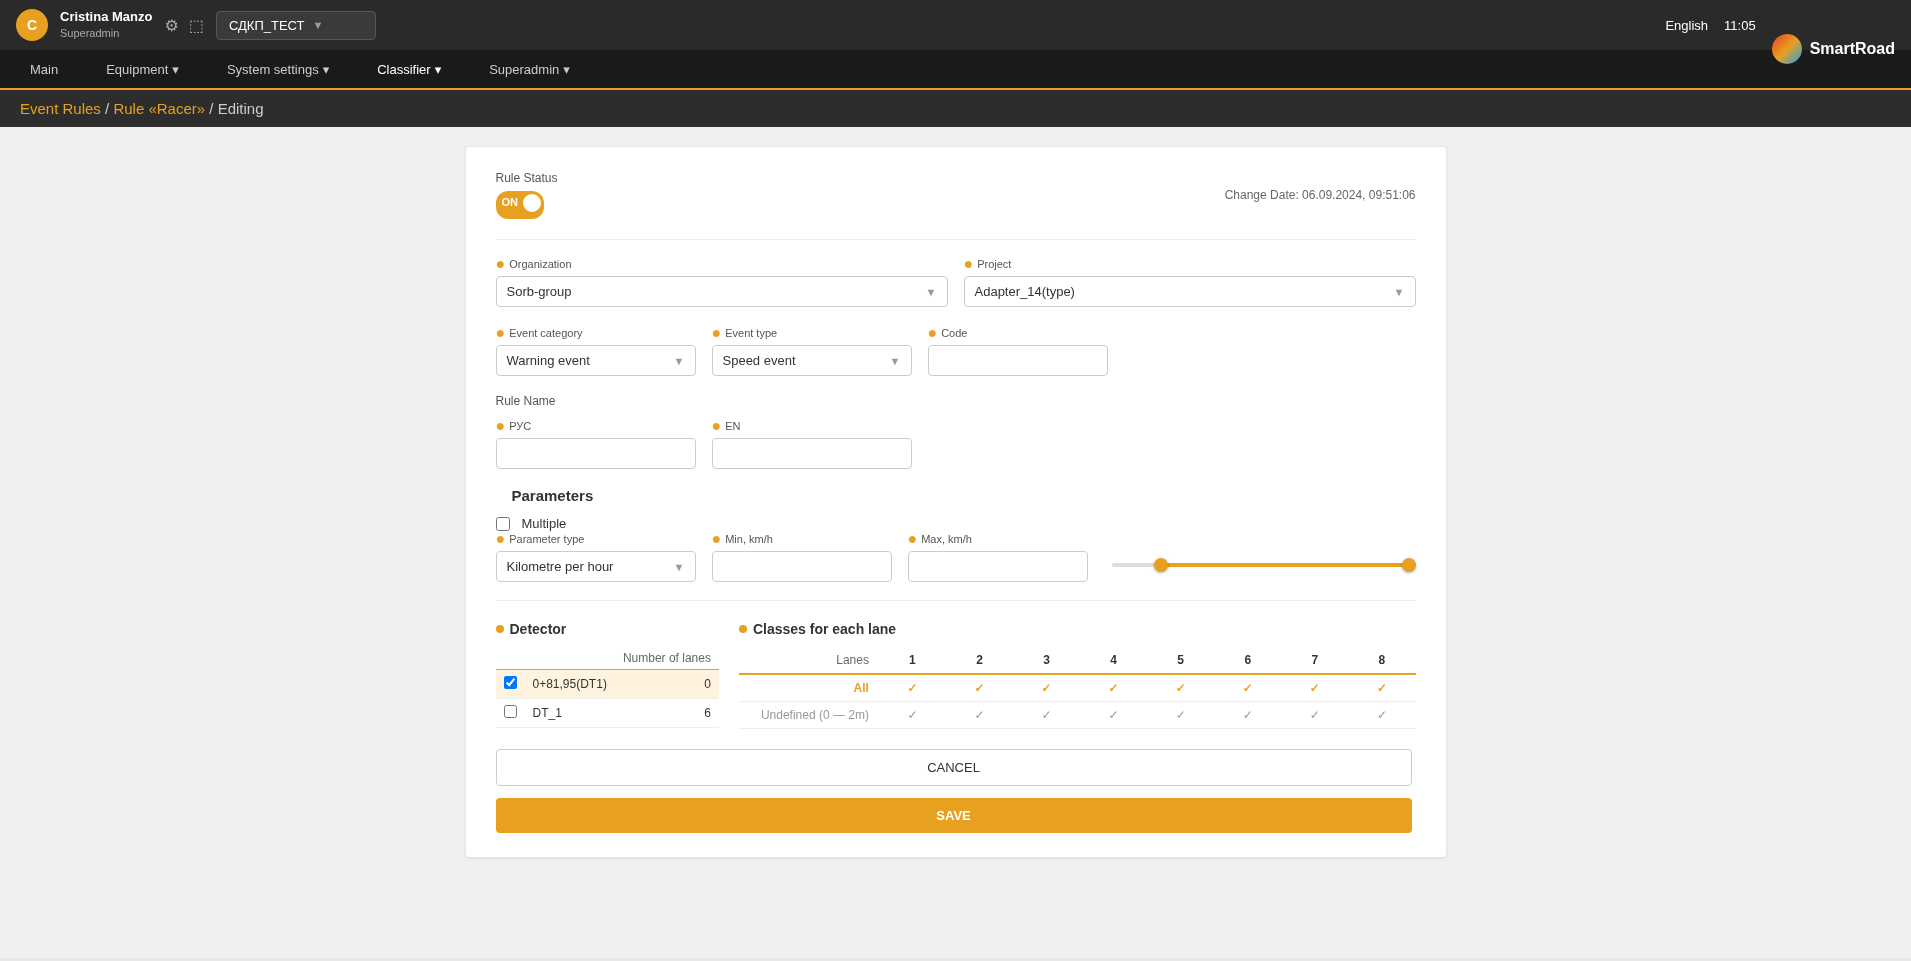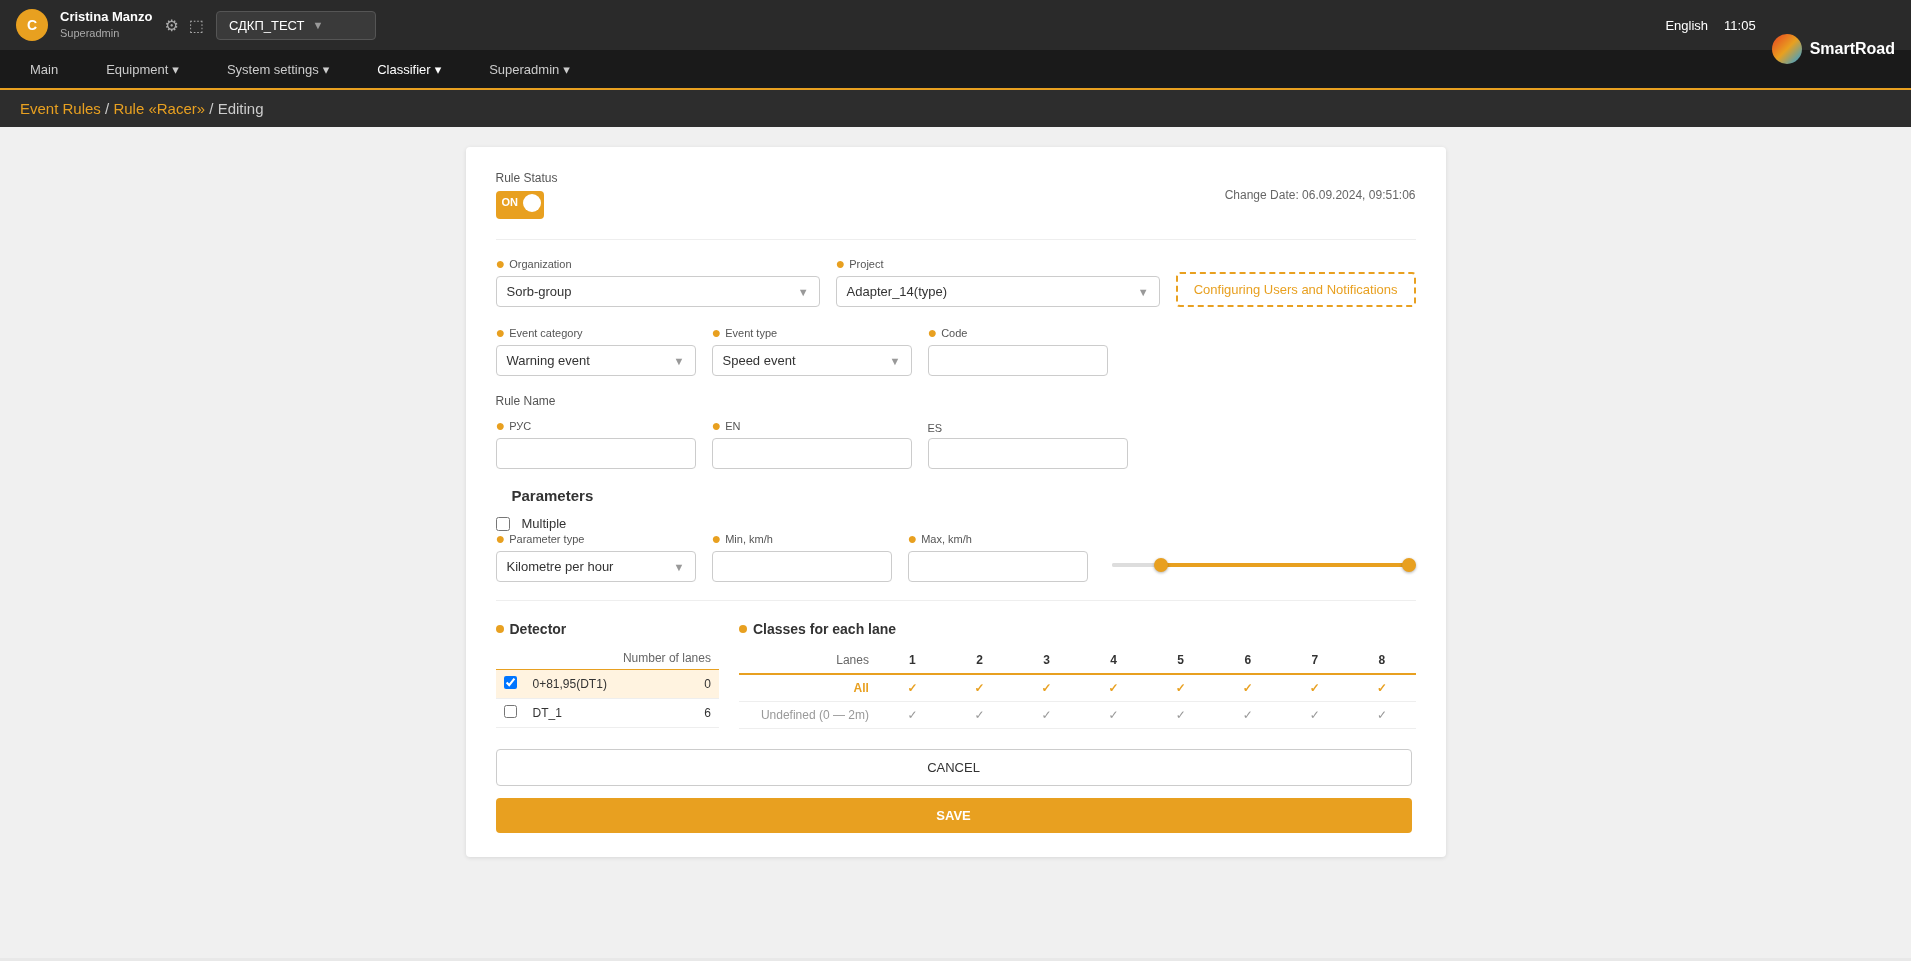--- a/index.html
+++ b/index.html
@@ -86,21 +86,21 @@
     .status-row {
       display: flex;
       justify-content: space-between;
       align-items: center;
       margin-bottom: 20px;
     }
     .status-label { font-size: 12px; color: #555; margin-bottom: 6px; }
     .toggle-container { display: flex; align-items: center; gap: 8px; }
     .toggle {
       position: relative; width: 48px; height: 28px;
-      background: #e8a020; border-radius: 4px; cursor: pointer;
+      background: #e8a020; border-radius: 12px; cursor: pointer;
     }
     .toggle-knob {
       position: absolute; right: 3px; top: 3px;
       width: 18px; height: 18px; background: white; border-radius: 50%;
     }
     .toggle-text { font-size: 11px; font-weight: bold; color: white; position: absolute; left: 6px; top: 5px; }
     .change-date { font-size: 12px; color: #666; }
 
     
     .form-row { display: flex; gap: 16px; margin-bottom: 18px; align-items: flex-end; }
@@ -292,23 +292,20 @@
       <div class="form-group wide">
         <div class="field-label">
           <span class="required-dot">●</span>
           <span>Project</span>
         </div>
         <div class="form-select">
           <span>Adapter_14(type)</span>
           <span class="chevron">▼</span>
         </div>
       </div>
-      <div style="display:flex;align-items:flex-end;">
-        <button class="config-btn">Configuring Users and Notifications</button>
-      </div>
     </div>
 
     <div class="form-row">
       <div class="form-group">
         <div class="field-label">
           <span class="required-dot">●</span>
           <span>Event category</span>
         </div>
         <div class="form-select" style="min-width:200px;">
           <span>Warning event</span>
@@ -341,26 +338,20 @@
           <div class="field-label">
             <span class="required-dot">●</span>
             <span>РУС</span>
           </div>
           <input class="form-control" type="text" style="width: 200px;">
         </div>
         <div class="form-group">
           <div class="field-label">
             <span class="required-dot">●</span>
             <span>EN</span>
-          </div>
-          <input class="form-control" type="text" style="width: 200px;">
-        </div>
-        <div class="form-group">
-          <div class="field-label">
-            <span>ES</span>
           </div>
           <input class="form-control" type="text" style="width: 200px;">
         </div>
       </div>
     </div>
 
     <div>
       <div class="section-title">Parameters</div>
       <div class="checkbox-row">
         <input type="checkbox" style="">

